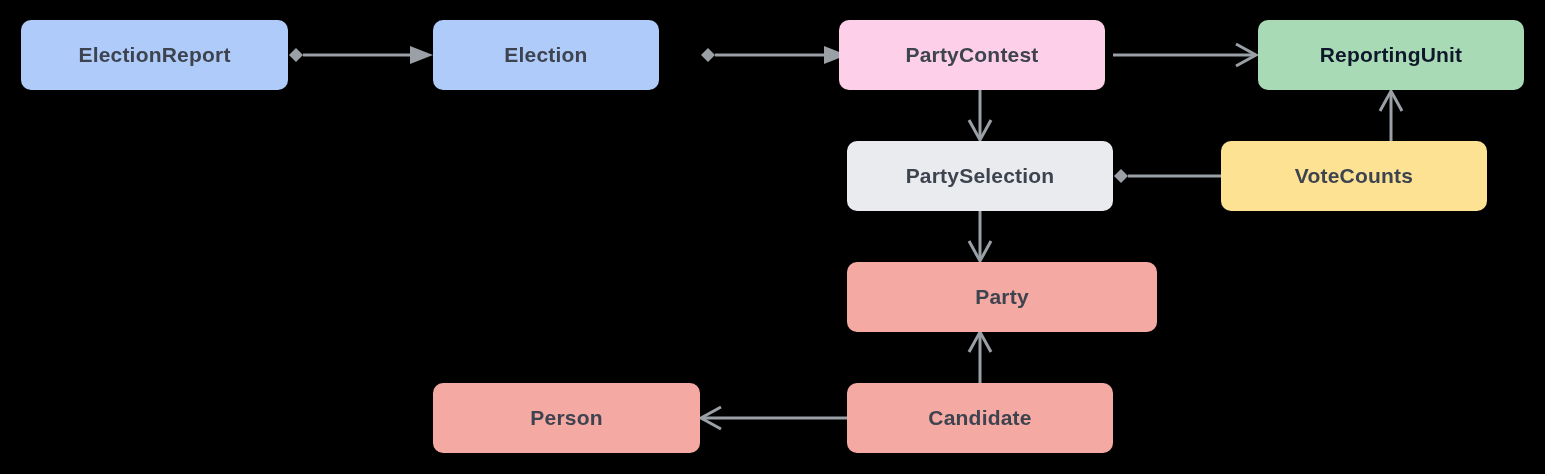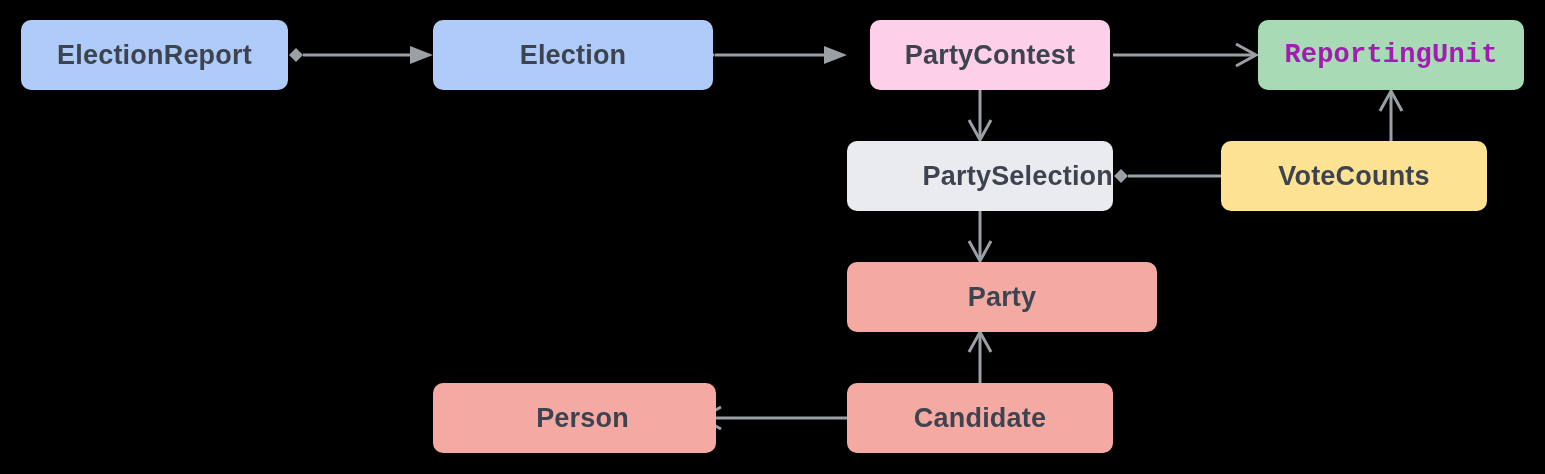--- a/index.html
+++ b/index.html
@@ -21,27 +21,27 @@
     width: 1545px;
     height: 474px;
   }
   .node {
     position: absolute;
     border-radius: 10px;
     display: flex;
     align-items: center;
     justify-content: center;
     font-weight: 700;
-    font-size: 27px;
+    font-size: 21px;
     letter-spacing: 0.2px;
   }
   
   .n-election-report { left: 21px;   top: 20px;  width: 267px; height: 70px; }
-  .n-election        { left: 433px;  top: 20px;  width: 280px; height: 70px; }
-  .n-party-contest   { left: 870px;  top: 20px;  width: 240px; height: 70px; text-align: center; }
+  .n-election        { left: 433px;  top: 20px;  width: 226px; height: 70px; }
+  .n-party-contest   { left: 839px;  top: 20px;  width: 266px; height: 70px; text-align: center; }
   .n-reporting-unit  { left: 1258px; top: 20px;  width: 266px; height: 70px; }
   .n-party-selection { left: 847px;  top: 141px; width: 266px; height: 70px; }
   .n-vote-counts     { left: 1221px; top: 141px; width: 266px; height: 70px; }
   .n-party           { left: 847px;  top: 262px; width: 310px; height: 70px; }
   .n-person          { left: 433px;  top: 383px; width: 267px; height: 70px; }
   .n-candidate       { left: 847px;  top: 383px; width: 266px; height: 70px; }
 </style>
 </head>
 <body>
 
@@ -104,36 +104,36 @@
 
   <div class="node n-election" style="background-color: rgb(174, 203, 250);">
     <span style="color: rgb(61, 67, 79);">Election</span>
   </div>
 
   <div class="node n-party-contest" style="background-color: rgb(253, 207, 232);">
     <span style="color: rgb(61, 67, 79);">PartyContest</span>
   </div>
 
   <div class="node n-reporting-unit" style="background-color: rgb(168, 218, 181);">
-    <span style="color: #a21caf; font-family: Liberation Mono, monospace;">ReportingUnit</span>
+    <span style="color: #0f172a;">ReportingUnit</span>
   </div>
 
-  <div class="node n-party-selection" style="background-color: rgb(233, 235, 238); justify-content: flex-end;">
+  <div class="node n-party-selection" style="background-color: rgb(233, 235, 238);">
     <span style="color: rgb(61, 67, 79);">PartySelection</span>
   </div>
 
   <div class="node n-vote-counts" style="background-color: rgb(253, 226, 147);">
     <span style="color: rgb(61, 67, 79);">VoteCounts</span>
   </div>
 
   <div class="node n-party" style="background-color: rgb(245, 169, 163);">
     <span style="color: rgb(61, 67, 79);">Party</span>
   </div>
 
-  <div class="node n-person" style="background-color: rgb(245, 169, 163); padding-left: 16px;">
+  <div class="node n-person" style="background-color: rgb(245, 169, 163);">
     <span style="color: rgb(61, 67, 79);">Person</span>
   </div>
 
   <div class="node n-candidate" style="background-color: rgb(245, 169, 163); justify-content: center;">
     <span style="color: rgb(61, 67, 79);">Candidate</span>
   </div>
 
 </div>
 
 </body></html>

